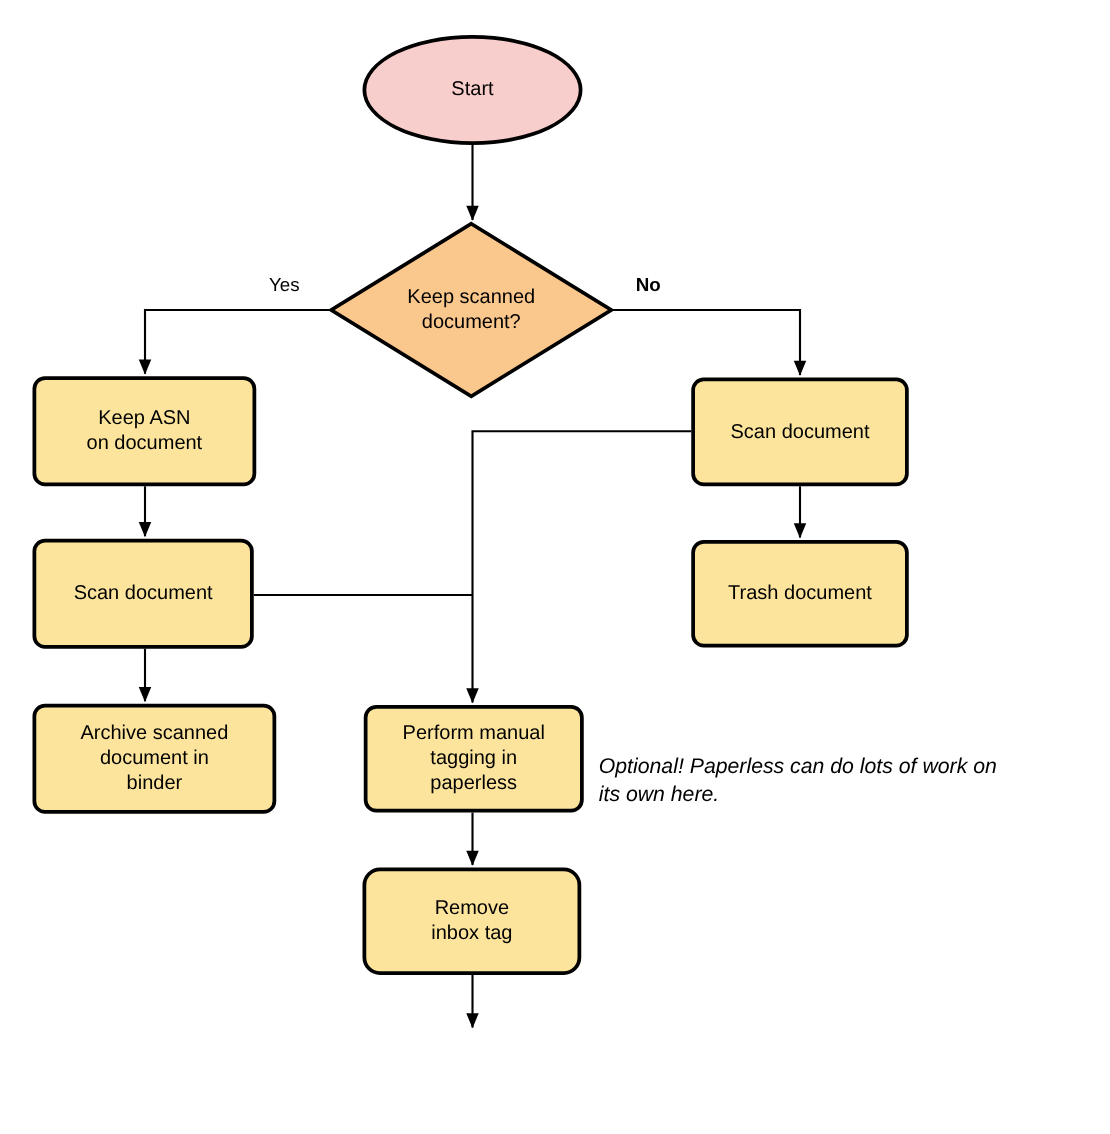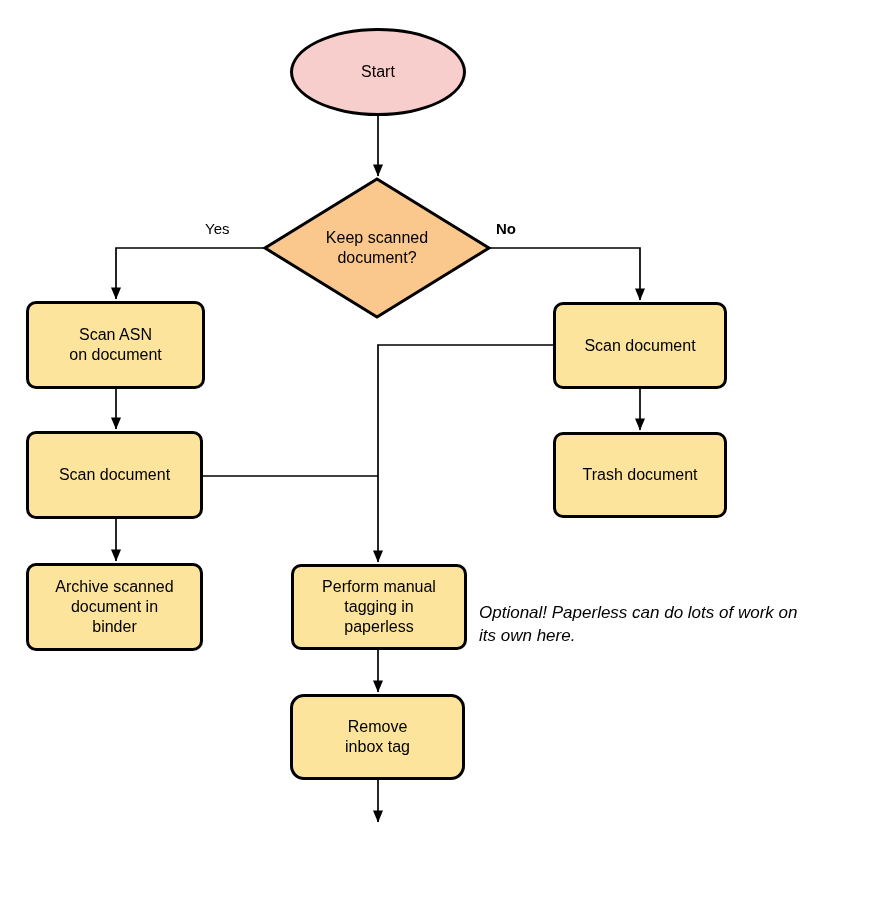--- a/index.html
+++ b/index.html
@@ -67,21 +67,21 @@
     align-items: center;
     justify-content: center;
     text-align: center;
     font-size: 16px;
     line-height: 20px;
     white-space: pre-line;
   }
   .edge-label {
     position: absolute;
     width: 45px;
-    text-align: left;
+    text-align: center;
     font-size: 15px;
     line-height: 18px;
     background: var(--canvas-bg);
   }
   .note {
     position: absolute;
     font-style: italic;
     font-size: 17px;
     line-height: 23px;
     white-space: pre-line;
@@ -132,29 +132,29 @@
   </svg>
   <div class="diamond-label" style="left:264px; top:167px; width:226px; height:140px;">
     <span>Keep scanned
 document?</span>
   </div>
 
   <div class="edge-label" style="left:205px; top:209px;">Yes</div>
   <div class="edge-label" style="left:496px; top:209px;font-weight:bold;">No</div>
 
   <div class="node process" style="left:26px; top:290px; width:179px; height:88px;">
-    <span>Scan ASN
+    <span>Keep ASN
 on document</span>
   </div>
 
   <div class="node process" style="left:26px; top:420px; width:177px; height:88px;">
     <span>Scan document</span>
   </div>
 
-  <div class="node process" style="left:26px; top:552px; width:177px; height:88px;">
+  <div class="node process" style="left:26px; top:552px; width:195px; height:88px;">
     <span>Archive scanned
 document in
 binder</span>
   </div>
 
   <div class="node process" style="left:553px; top:291px; width:174px; height:87px;">
     <span>Scan document</span>
   </div>
 
   <div class="node process" style="left:291px; top:553px; width:176px; height:86px;">

